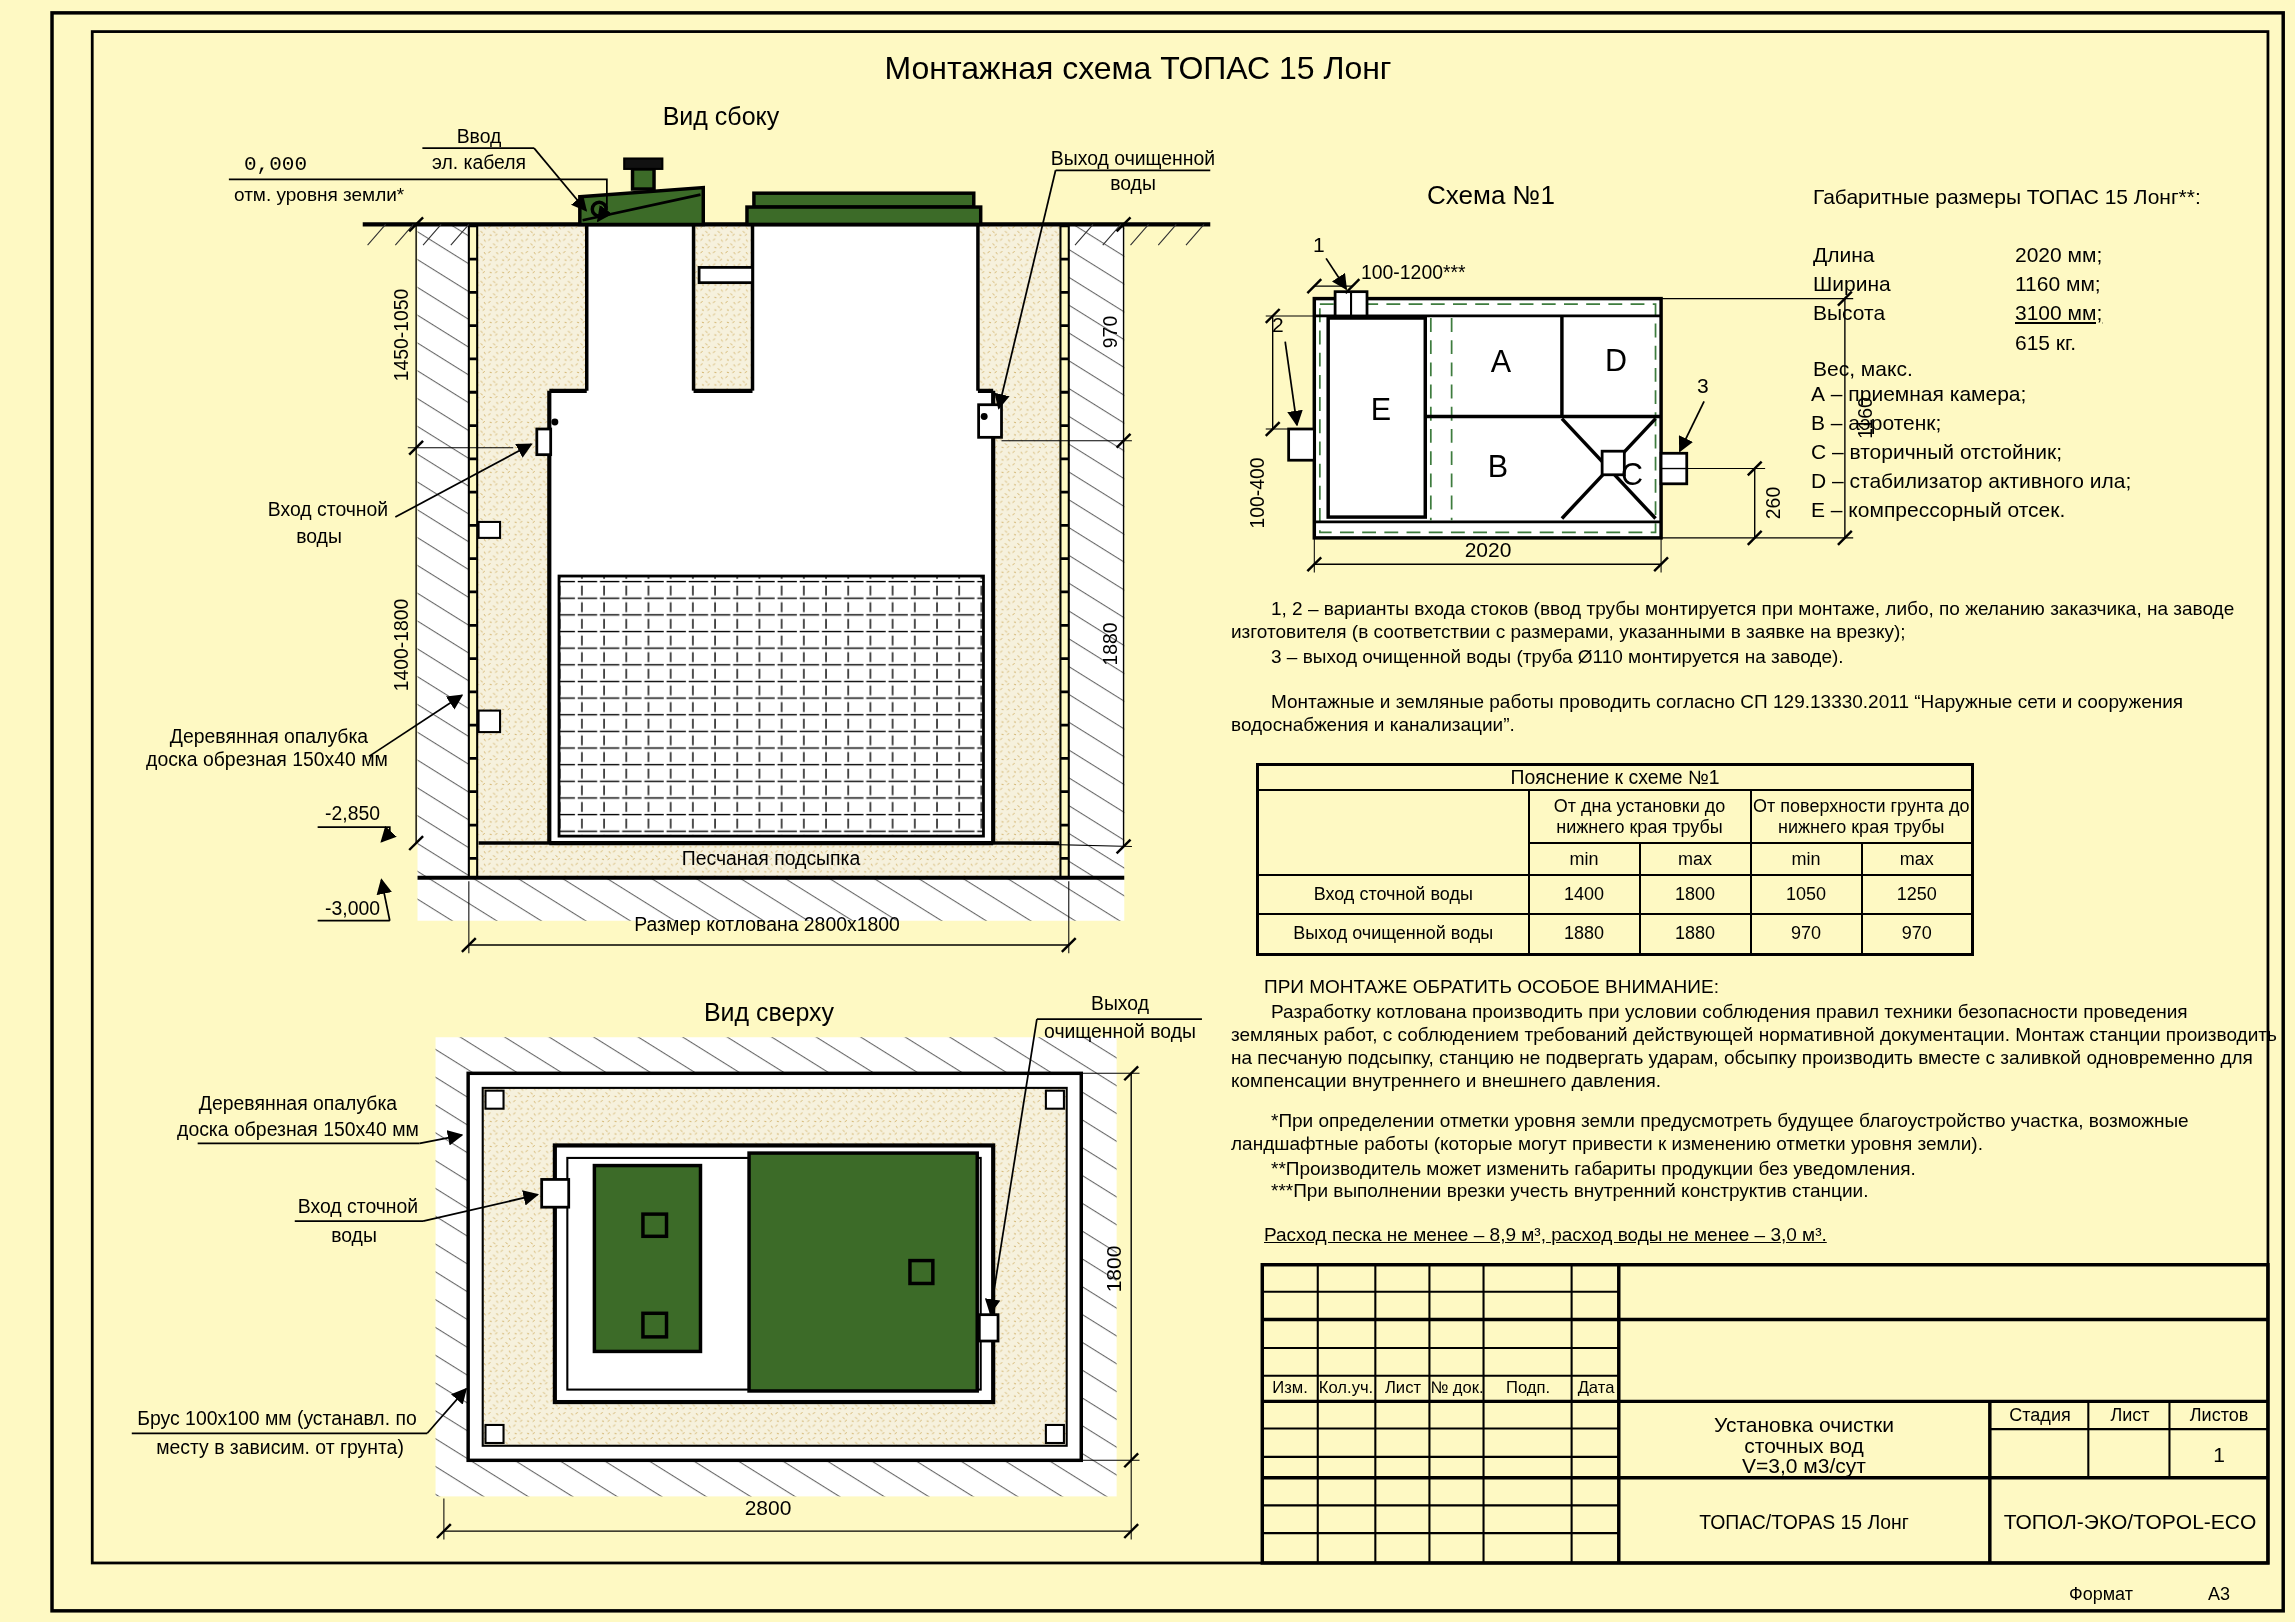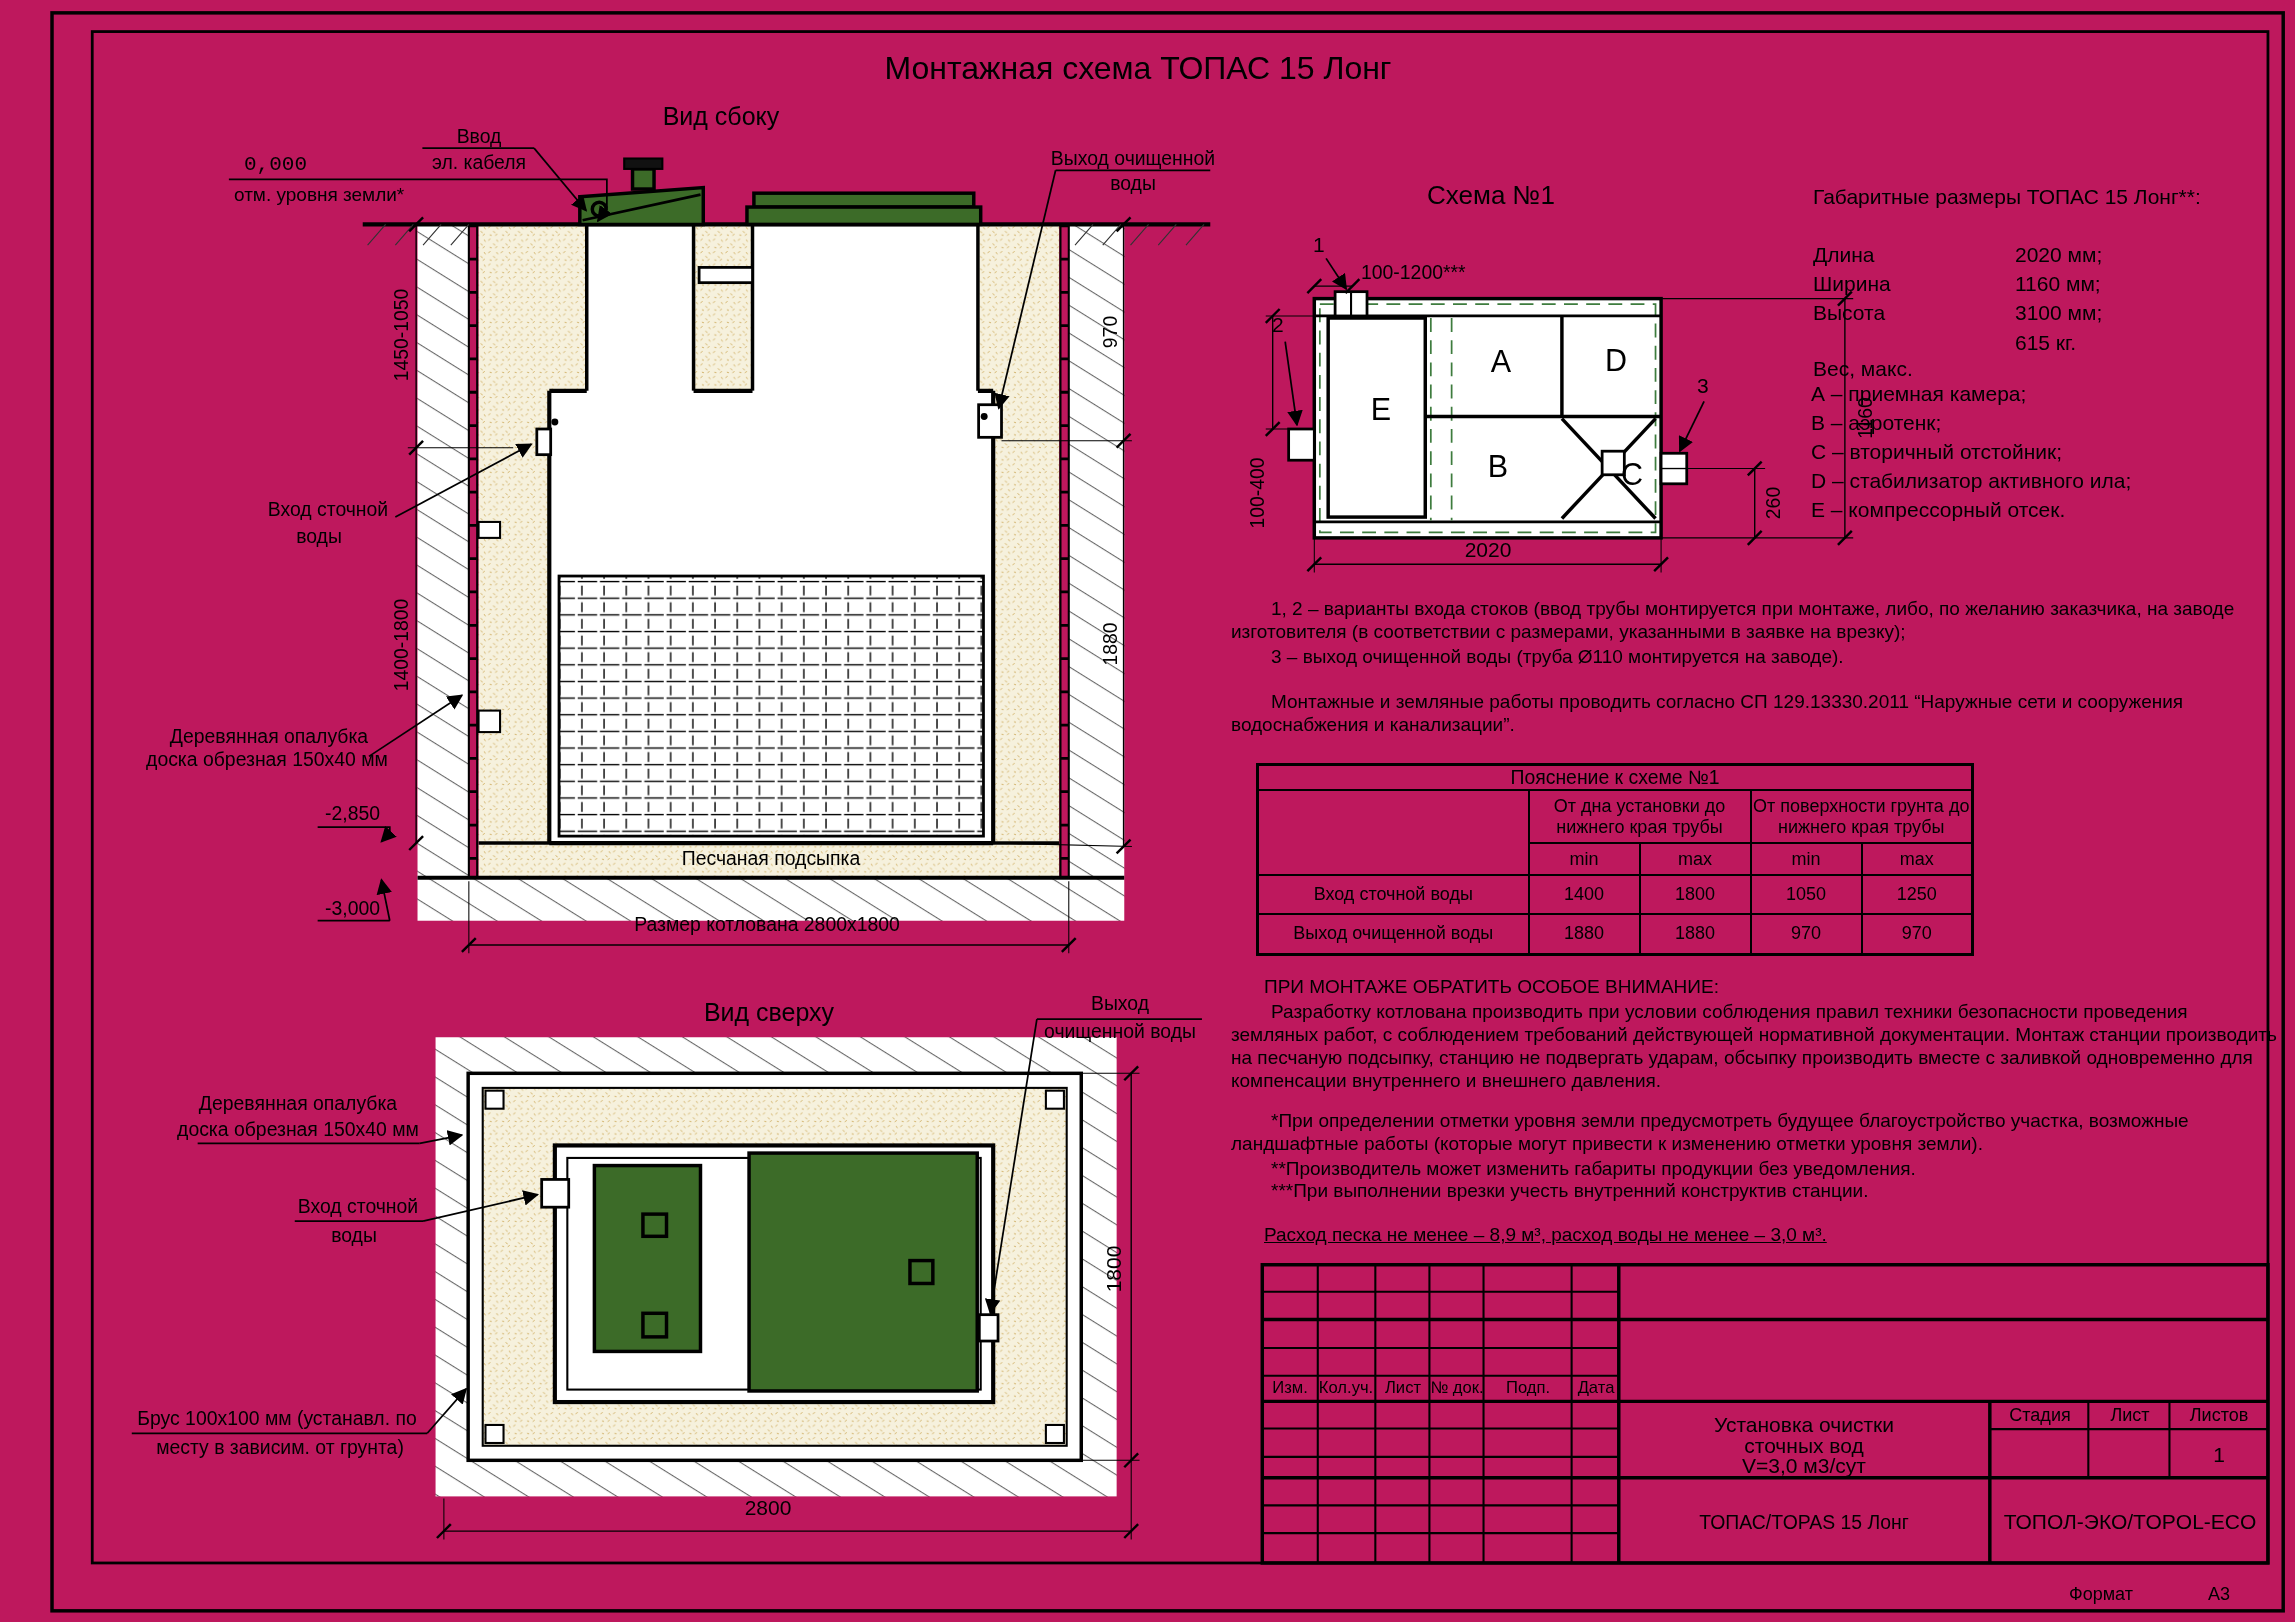--- a/index.html
+++ b/index.html
@@ -1,16 +1,16 @@
 <!DOCTYPE html>
 <html style="font-size:11px"><head>
 <meta charset="utf-8">
 <style>
   html,body{margin:0;padding:0;background:#fff;}
-  #sheet{position:relative;width:2295px;height:1623px;background:#be185d;
+  #sheet{position:relative;width:2295px;height:1623px;background:#fef9c3;
          font-family:"Liberation Sans",sans-serif;color:#000;overflow:hidden;}
   #drawing{position:absolute;left:0;top:0;}
   .lbl{position:absolute;white-space:nowrap;font-size:19.4px;line-height:1.05;}
   .ctr{transform:translateX(-50%);text-align:center;}
   .rot{transform:translate(-50%,-50%) rotate(-90deg);transform-origin:center;}
   .big{font-size:32px;}
   .h36{font-size:25px;}
   .h38{font-size:26px;}
   .comp{font-size:30.5px;}
   .f27{font-size:19px;}
@@ -360,21 +360,21 @@
 <div class="lbl ctr comp" style="left:1381px;top:393px;">E</div>
 <div class="lbl ctr comp" style="left:1498px;top:450px;">B</div>
 <div class="lbl ctr comp" style="left:1632px;top:458px;">C</div>
 
 <div class="lbl f30" style="left:1813px;top:186px;">Габаритные размеры ТОПАС 15 Лонг**:</div>
 <div class="lbl f30" style="left:1813px;top:244px;">Длина</div>
 <div class="lbl f30" style="left:2015px;top:244px;">2020 мм;</div>
 <div class="lbl f30" style="left:1813px;top:273px;">Ширина</div>
 <div class="lbl f30" style="left:2015px;top:273px;">1160 мм;</div>
 <div class="lbl f30" style="left:1813px;top:302px;">Высота</div>
-<div class="lbl f30" style="left:2015px;top:302px;">3100 мм;</div>
+<div class="lbl f30" style="left:2015px;top:302px;text-decoration:underline;">3100 мм;</div>
 <div class="lbl f30" style="left:1813px;top:332px;margin-top:26px;">Вес, макс.</div>
 <div class="lbl f30" style="left:2015px;top:332px;">615 кг.</div>
 <div class="lbl f30" style="left:1811px;top:383px;">А – приемная камера;</div>
 <div class="lbl f30" style="left:1811px;top:412px;">В – аэротенк;</div>
 <div class="lbl f30" style="left:1811px;top:441px;">С – вторичный отстойник;</div>
 <div class="lbl f30" style="left:1811px;top:470px;">D – стабилизатор активного ила;</div>
 <div class="lbl f30" style="left:1811px;top:499px;">Е – компрессорный отсек.</div>
 
 <div class="para ind" style="left:1231px;top:597px;width:1037px;">1, 2 – варианты входа  стоков (ввод трубы монтируется при монтаже, либо, по желанию заказчика, на заводе изготовителя (в соответствии с размерами, указанными в заявке на врезку);</div>
 <div class="para ind" style="left:1231px;top:645px;width:1037px;">3 – выход очищенной воды (труба Ø110 монтируется на заводе).</div>

